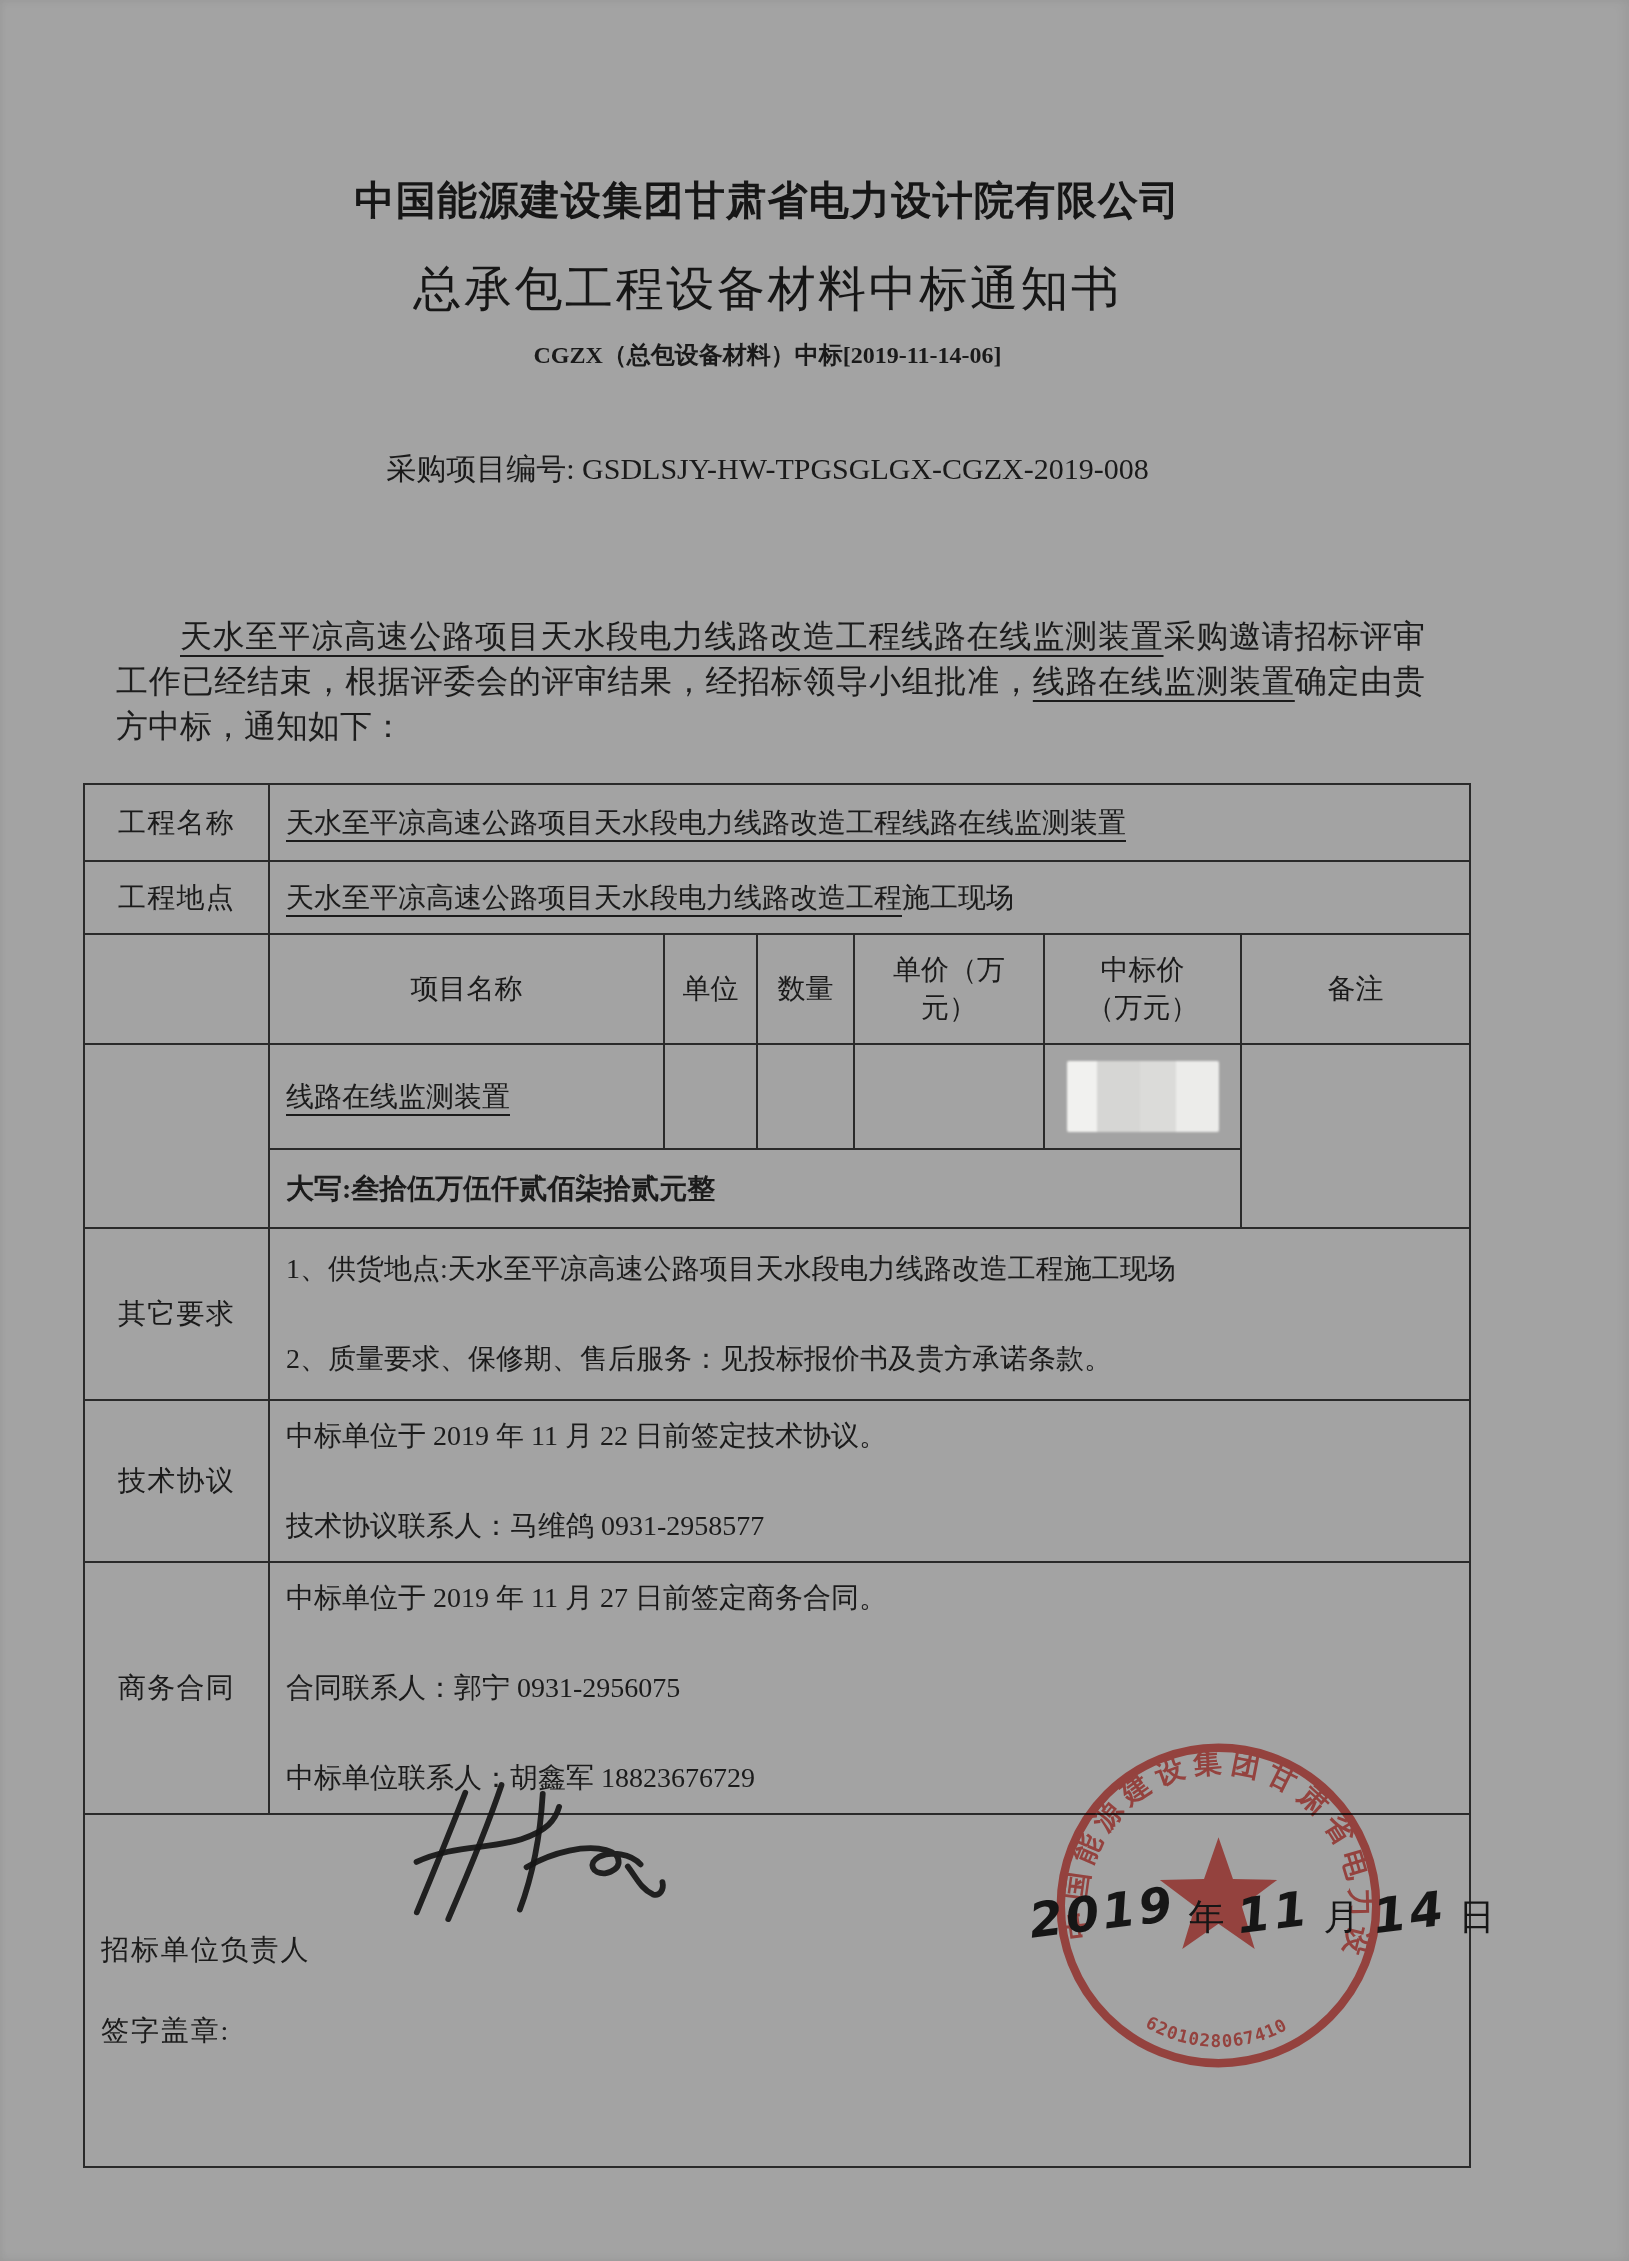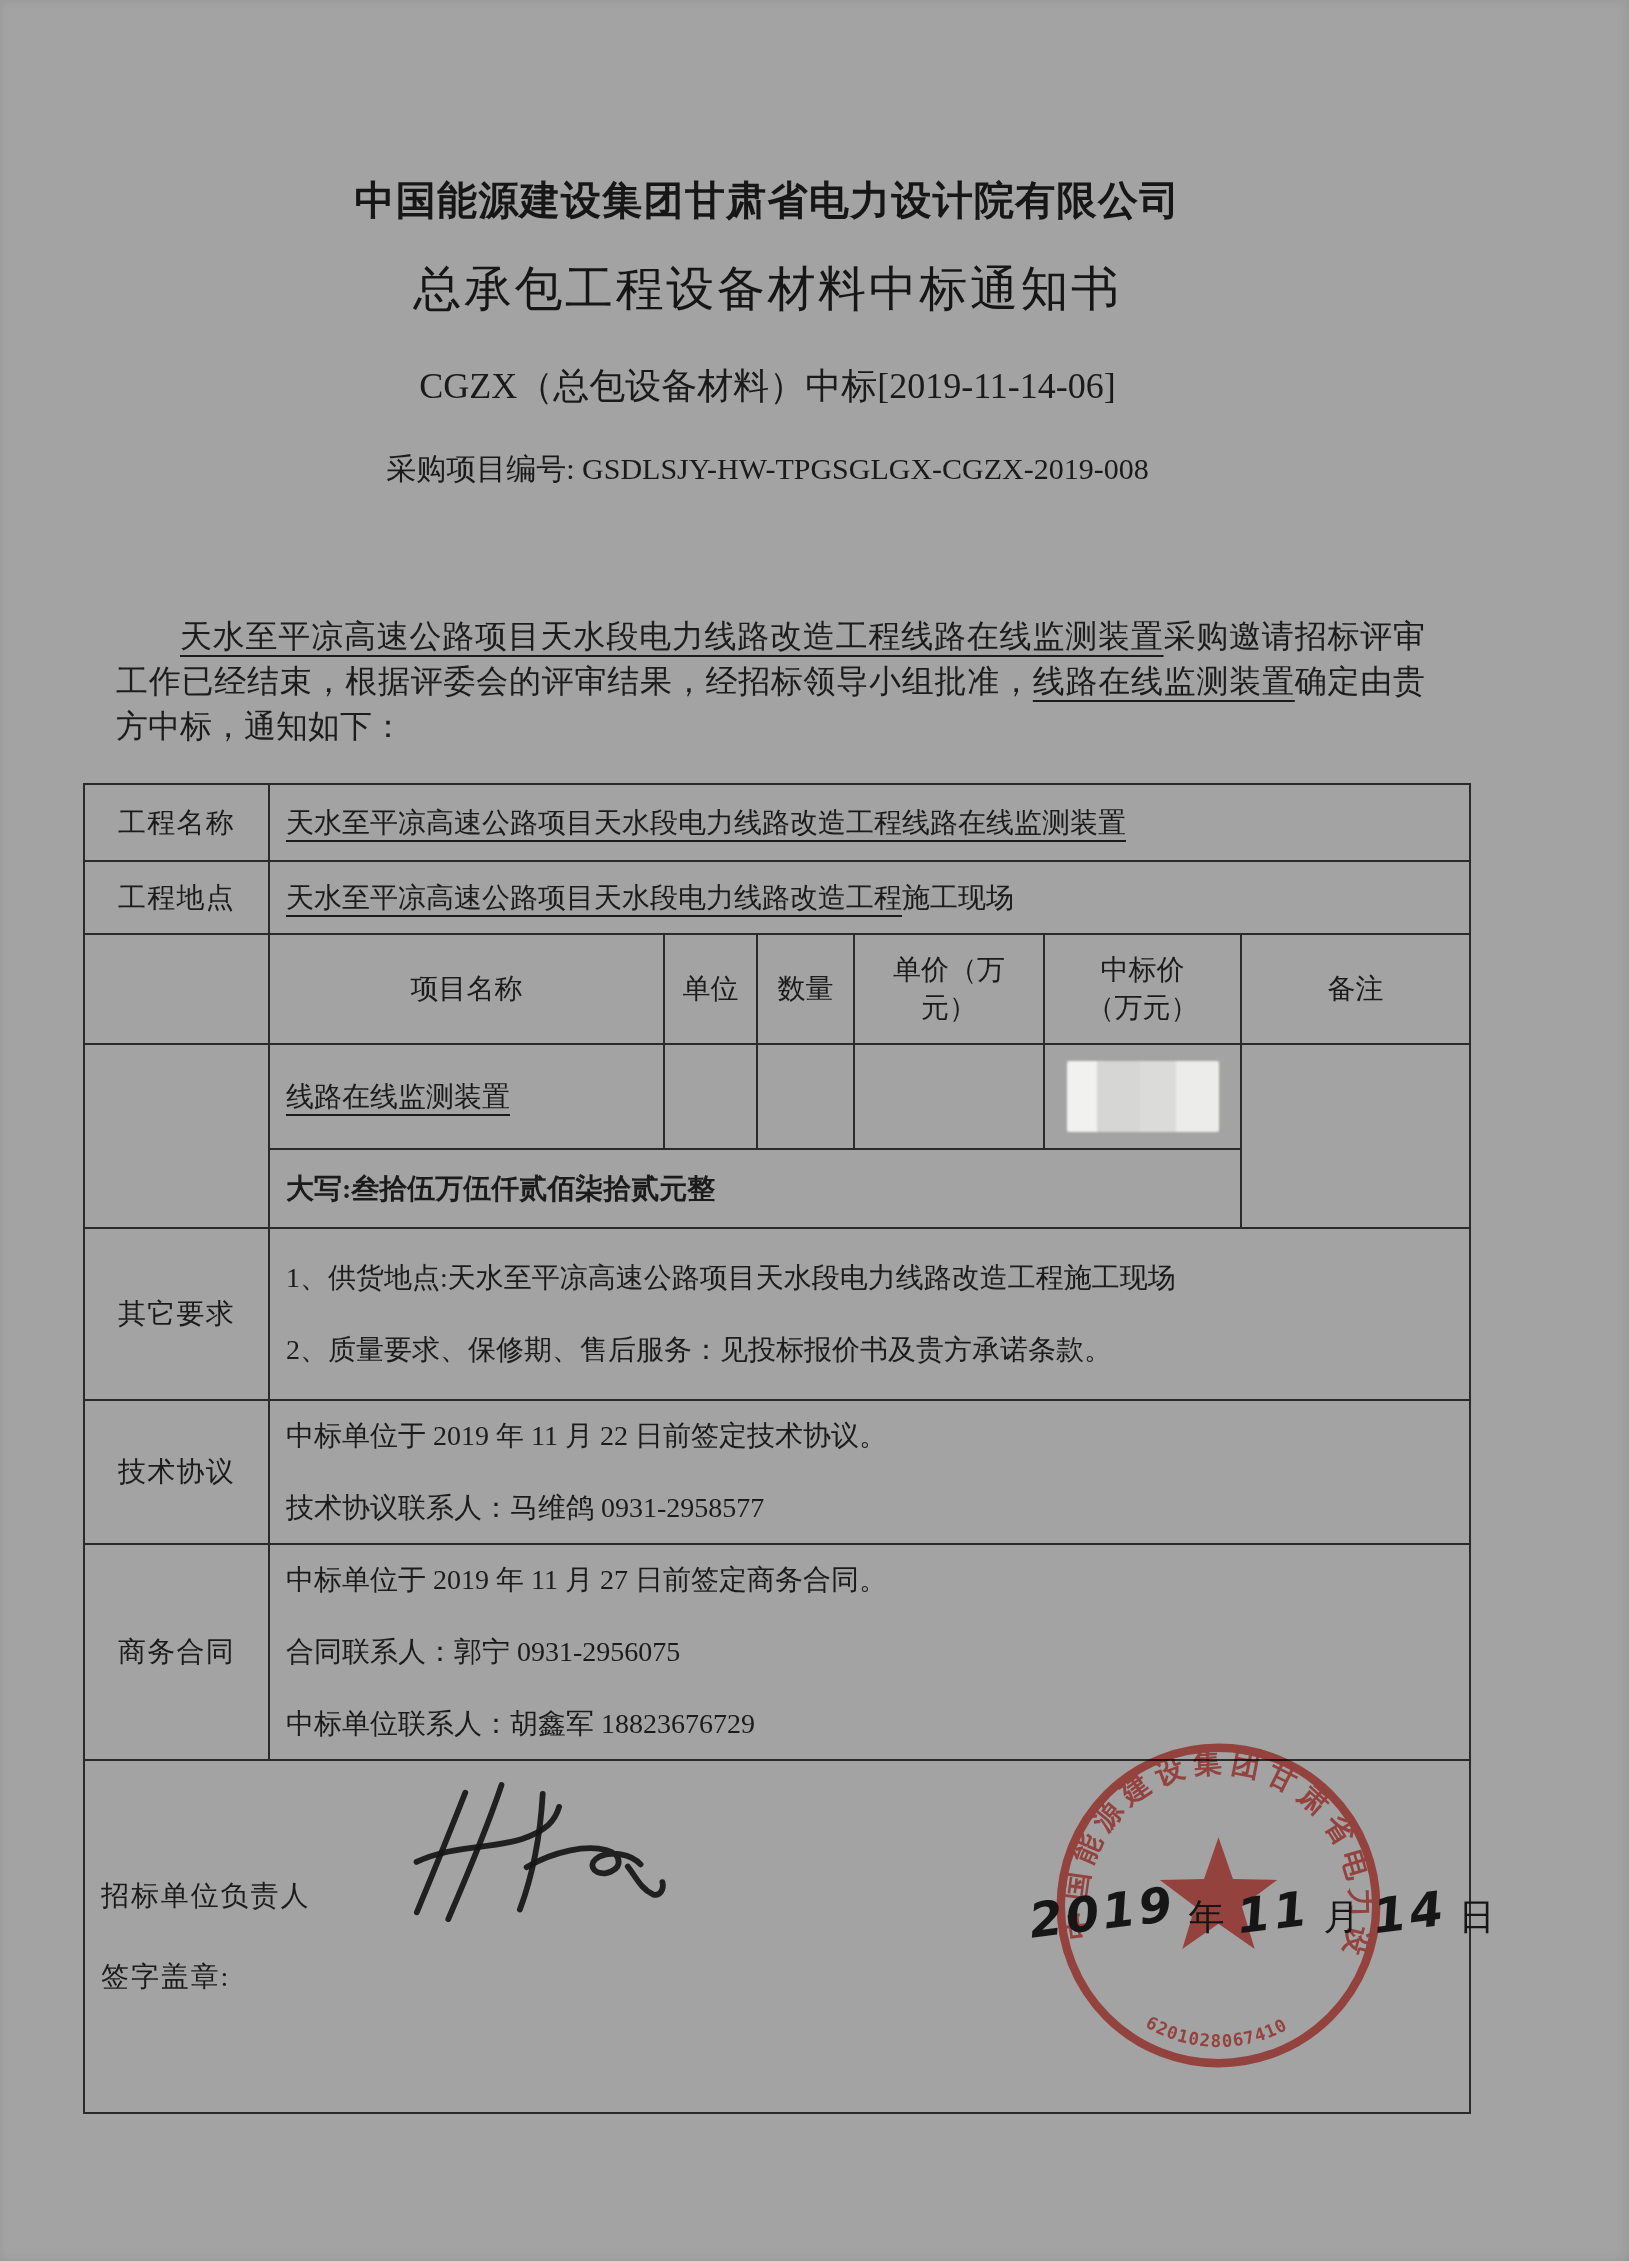--- a/index.html
+++ b/index.html
@@ -9,21 +9,21 @@
     font-family:"Liberation Serif","DejaVu Serif",serif;
     color:#1c1c1c;
   }
   .page::after{
     content:""; position:absolute; inset:0; pointer-events:none;
     box-shadow: inset -5.2px 0 11.6px rgba(0,0,0,0.05), inset 2.6px 0 6.4px rgba(0,0,0,0.03);
   }
   .header-wrap{position:absolute; left:0; top:0; width:1535px; text-align:center;}
   .title1{position:absolute; top:173px; width:100%; font-size:40px; font-weight:bold; letter-spacing:1.3px; color:#161616;}
   .title2{position:absolute; top:257px; width:100%; font-size:48px; font-weight:normal; letter-spacing:2.6px; color:#161616;}
-  .refline{position:absolute; top:362px; width:100%; font-size:36px; color:#1a1a1a;}
+  .refline{position:absolute; top:339px; width:100%; font-size:24px; color:#1a1a1a;font-weight:bold;}
   .procline{position:absolute; top:449px; width:100%; font-size:30px; color:#1a1a1a;}
   .recipient{
     position:absolute; left:108px; top:540px; font-size:37px; font-weight:bold;
     text-decoration:underline; text-decoration-thickness:2.6px; text-underline-offset:9px;
   }
   .body-para{
     position:absolute; left:116px; top:614px; width:1309px;
     font-size:32px; line-height:45px; text-align:justify; text-indent:64px;
     margin:0;
   }
@@ -35,21 +35,21 @@
   }
   table.main-table td{
     border:2.6px solid #2a2a2a; font-size:28px; color:#1b1b1b;
     vertical-align:middle; padding:16px; overflow:hidden;
   }
   td.lab{text-align:center; letter-spacing:1.3px;}
   td.val{text-align:left; padding-left:18px;}
   td.hdr{text-align:center; font-size:27px;}
   td.item-name{padding-left:84px;}
   td.amount{font-weight:bold; font-size:28px;}
-  .multi div + div{margin-top:34px;}
+  .multi div + div{margin-top:52px;}
   .redacted{
     width:152px; height:71px; margin:0 auto; border-radius:1.9px;
     background:linear-gradient(90deg,#f1f1ef 0 20%,#d6d6d4 20% 48%,#dbdbd9 48% 72%,#ececea 72%);
     filter:blur(1.3px);
   }
   td.sign-cell{vertical-align:top; text-align:left; padding:19.3px 0 0 23px; font-size:31px;}
   .sign-l1{margin-bottom:0; letter-spacing:1.9px;}
   .sign-l2{letter-spacing:1.9px;margin-top:43px;}
 
   .signature-svg{position:absolute; left:393px; top:1776px; transform:rotate(-4deg);}

